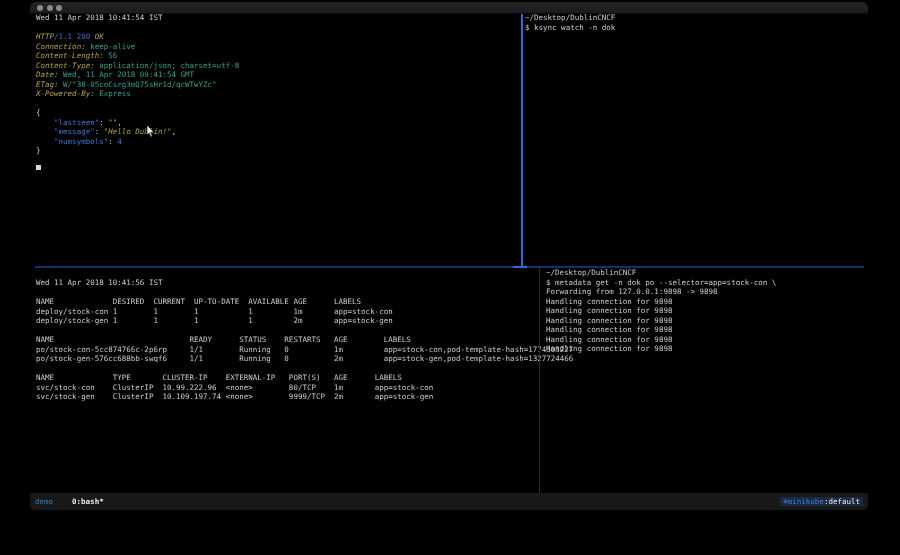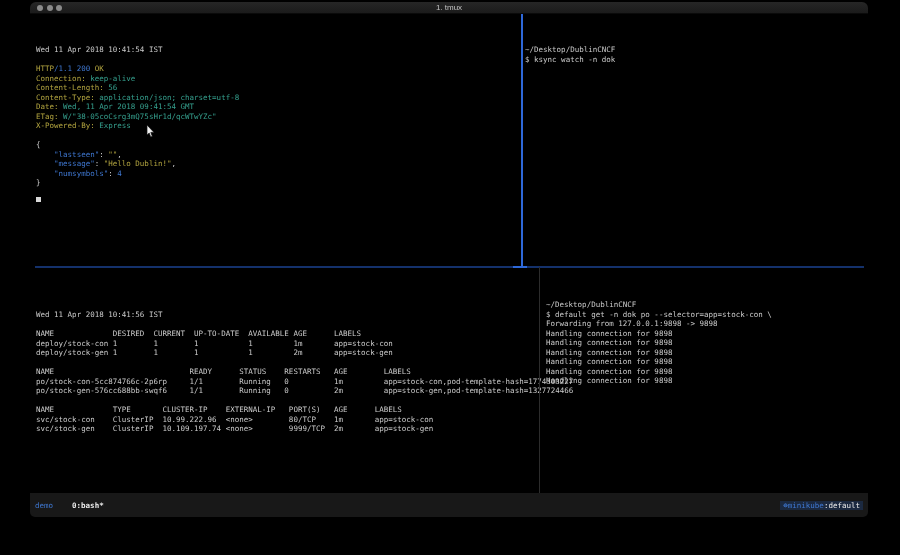--- a/index.html
+++ b/index.html
@@ -7,32 +7,32 @@
          font-family:"DejaVu Sans Mono",monospace;}
   .window{position:absolute;left:30px;top:2px;width:838px;height:503px;background:#000;
           border-radius:6px 6px 5px 5px;}
   .titlebar{position:absolute;left:0;top:0;width:100%;height:12px;
             background:linear-gradient(#262626,#1b1b1b);border-radius:6px 6px 0 0;
             border-bottom:1px solid #0a0a0a;box-sizing:border-box;}
   .lights{position:absolute;left:7px;top:3px;display:flex;gap:3.5px;}
   .light{width:6px;height:6px;border-radius:50%;background:#8a8a8a;}
   .wtitle{position:absolute;left:0;right:0;top:1px;text-align:center;
           font-family:"Liberation Sans",sans-serif;font-size:8px;color:#c2c2c2;}
-  .pane{position:absolute;margin-top:32px;}
+  .pane{position:absolute;}
   .tline{white-space:pre;font-size:7.5px;line-height:9.5px;height:9.5px;color:#cbcbcb;}
   .fg{color:#cbcbcb;}
-  .yel{color:#b2a43f;}
+  .yel{color:#b2a43f;font-style:italic;}
   .teal{color:#35a08e;}
   .blu{color:#3f78d2;}
   .cursor{display:inline-block;width:4.5px;height:4.5px;background:#d9d9d9;}
   .vdiv-top{position:absolute;left:491px;top:12px;width:2px;height:253px;background:#2e68d9;}
   .hdiv{position:absolute;left:5px;top:264px;width:829px;height:2px;background:#14316b;}
   .hdiv-bright{position:absolute;left:483px;top:264px;width:14px;height:2px;background:#2e68d9;}
   .vdiv-bottom{position:absolute;left:509px;top:265px;width:1px;height:226px;background:#2c2c2c;}
-  .statusbar{position:absolute;left:0;top:491px;width:100%;height:24px;background:#181818;
+  .statusbar{position:absolute;left:0;top:491px;width:100%;height:17px;background:#181818;
              border-radius:0 0 5px 5px;display:flex;align-items:center;
              font-size:7.5px;box-sizing:border-box;padding:0 5px;}
   .sb-session{color:#3f78d2;}
   .sb-window{color:#ececec;margin-left:19px;font-weight:bold;}
   .sb-right{margin-left:auto;background:#1b2940;padding:0 3px;display:flex;align-items:center;}
   .sb-kube{color:#3f78d2;}
   .sb-ns{color:#ececec;}
   .mouse{position:absolute;left:146px;top:125px;}
 </style>
 </head>
@@ -40,21 +40,20 @@
 
 <div class="stage">
   <div class="window">
 
     <div class="titlebar">
       <div class="lights">
         <div class="light"></div>
         <div class="light"></div>
         <div class="light"></div>
       </div>
-      <div class="wtitle">1. tmux</div>
     </div>
 
     <div class="pane" style="left:6px;top:11px;width:484px;height:253px;">
         <div class="tline"><span class="fg">Wed 11 Apr 2018 10:41:54 IST</span></div>
         <div class="tline">&nbsp;</div>
         <div class="tline"><span class="yel">HTTP</span><span class="blu">/1.1 200</span><span class="fg"> </span><span class="yel">OK</span></div>
         <div class="tline"><span class="yel">Connection:</span><span class="teal"> keep-alive</span></div>
         <div class="tline"><span class="yel">Content-Length:</span><span class="teal"> 56</span></div>
         <div class="tline"><span class="yel">Content-Type:</span><span class="teal"> application/json; charset=utf-8</span></div>
         <div class="tline"><span class="yel">Date:</span><span class="teal"> Wed, 11 Apr 2018 09:41:54 GMT</span></div>
@@ -86,21 +85,21 @@
         <div class="tline"><span class="fg">po/stock-con-5cc874766c-2p6rp     1/1        Running   0          1m         app=stock-con,pod-template-hash=1774303227</span></div>
         <div class="tline"><span class="fg">po/stock-gen-576cc688bb-swqf6     1/1        Running   0          2m         app=stock-gen,pod-template-hash=1327724466</span></div>
         <div class="tline">&nbsp;</div>
         <div class="tline"><span class="fg">NAME             TYPE       CLUSTER-IP    EXTERNAL-IP   PORT(S)   AGE      LABELS</span></div>
         <div class="tline"><span class="fg">svc/stock-con    ClusterIP  10.99.222.96  &lt;none&gt;        80/TCP    1m       app=stock-con</span></div>
         <div class="tline"><span class="fg">svc/stock-gen    ClusterIP  10.109.197.74 &lt;none&gt;        9999/TCP  2m       app=stock-gen</span></div>
       </div>
 
     <div class="pane" style="left:516px;top:266px;width:320px;height:224px;">
         <div class="tline"><span class="fg">~/Desktop/DublinCNCF</span></div>
-        <div class="tline"><span class="fg">$ default get -n dok po --selector=app=stock-con \</span></div>
+        <div class="tline"><span class="fg">$ metadata get -n dok po --selector=app=stock-con \</span></div>
         <div class="tline"><span class="fg">Forwarding from 127.0.0.1:9898 -&gt; 9898</span></div>
         <div class="tline"><span class="fg">Handling connection for 9898</span></div>
         <div class="tline"><span class="fg">Handling connection for 9898</span></div>
         <div class="tline"><span class="fg">Handling connection for 9898</span></div>
         <div class="tline"><span class="fg">Handling connection for 9898</span></div>
         <div class="tline"><span class="fg">Handling connection for 9898</span></div>
         <div class="tline"><span class="fg">Handling connection for 9898</span></div>
       </div>
 
     <div class="vdiv-top"></div>

